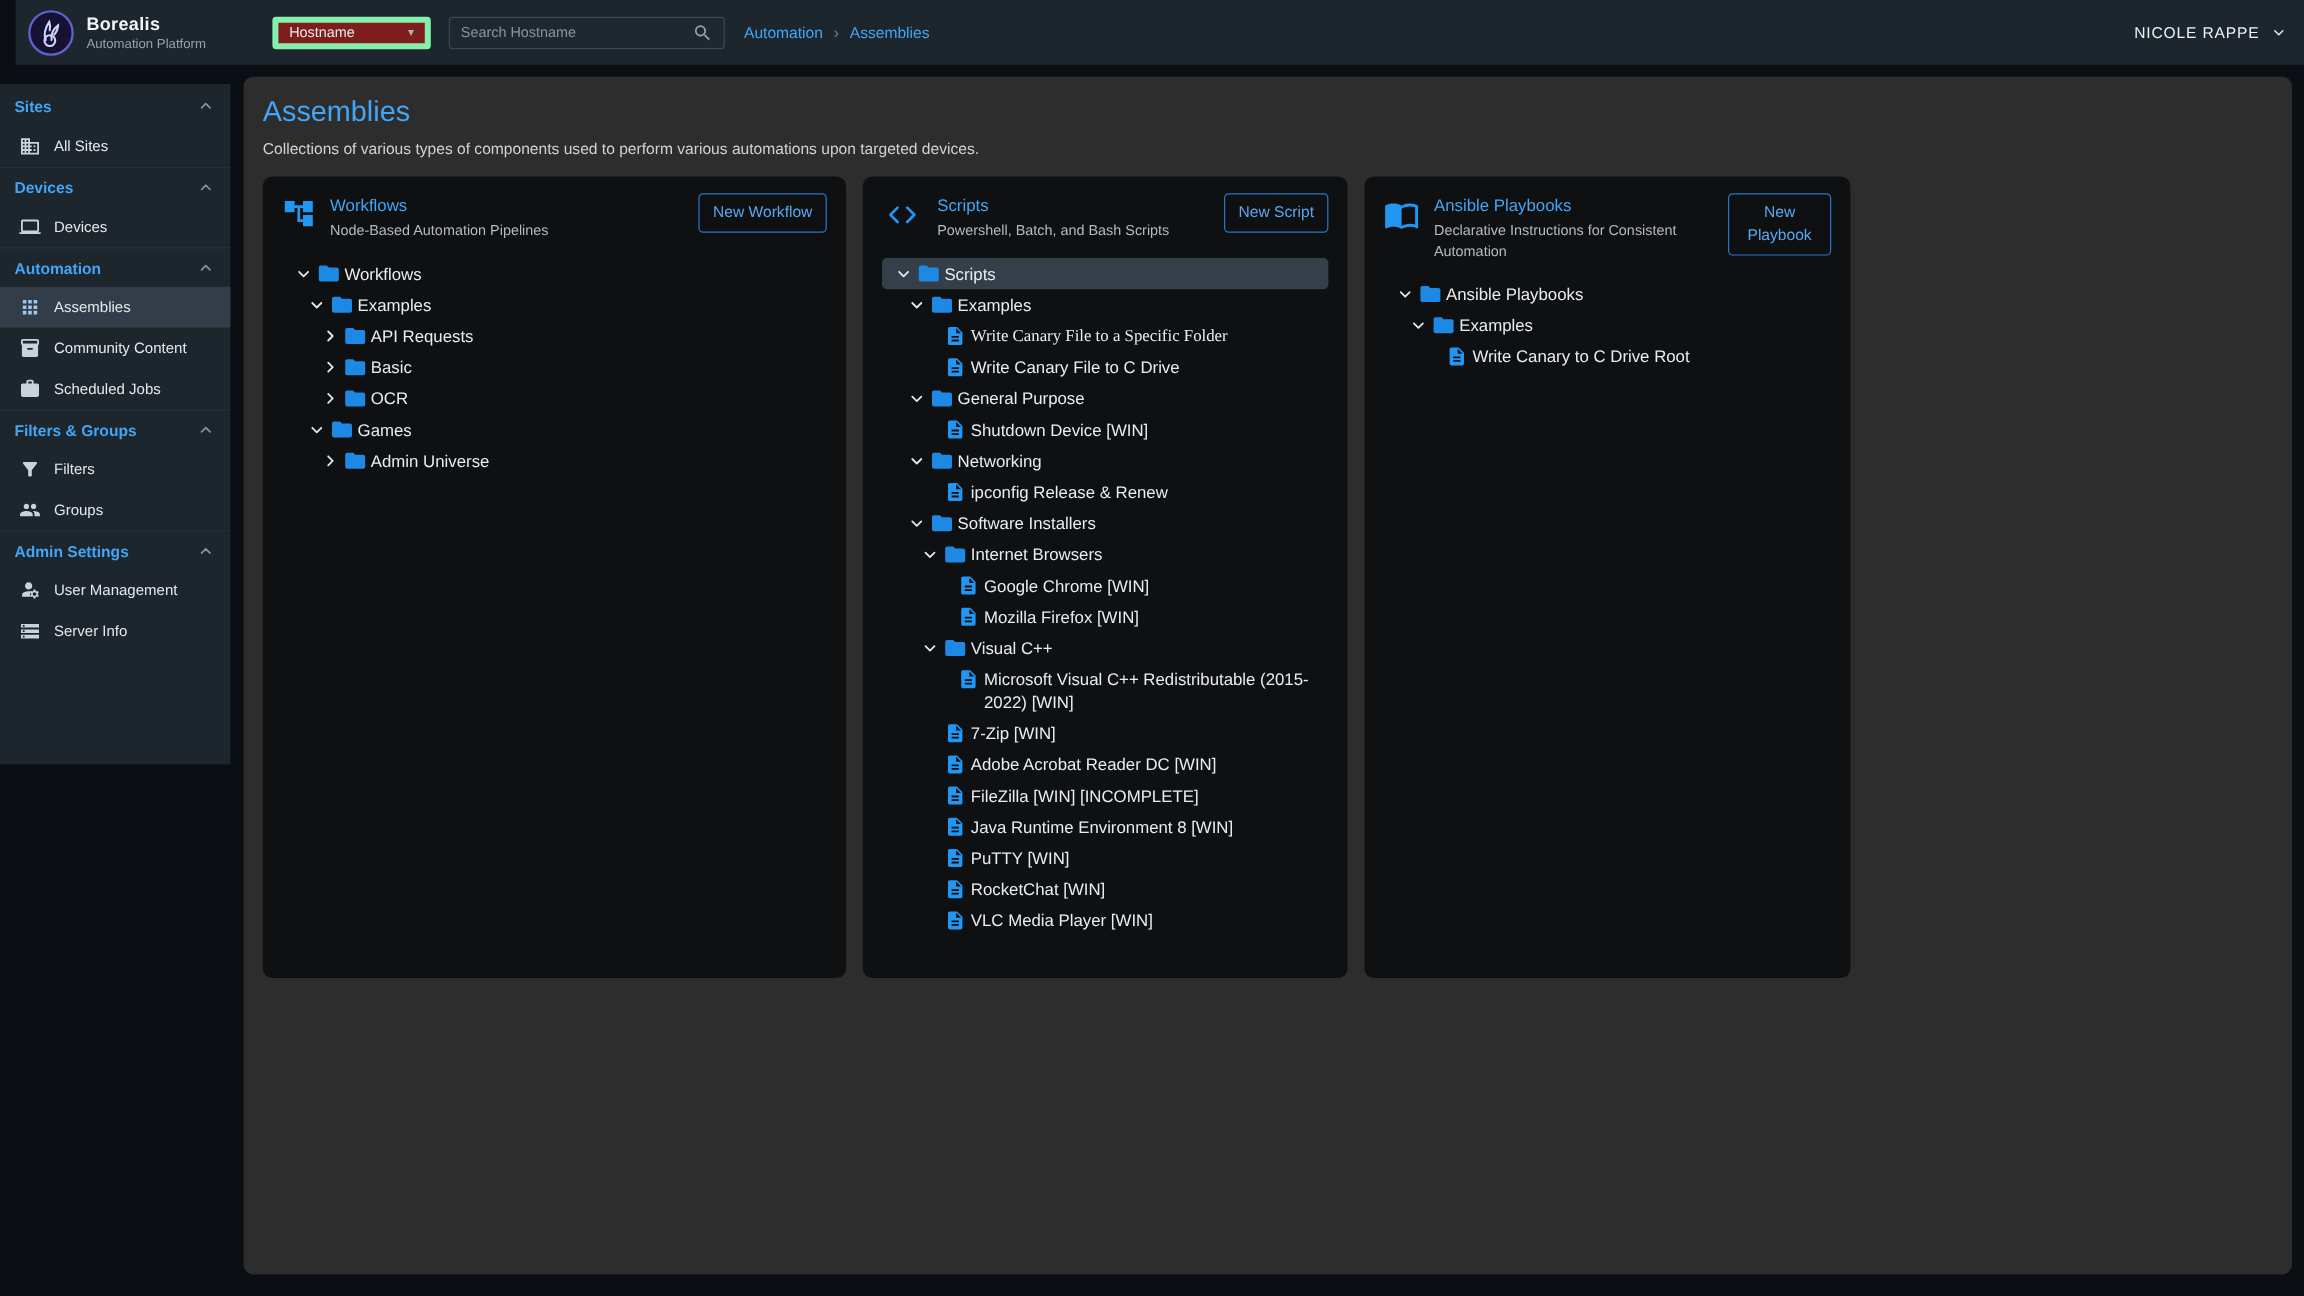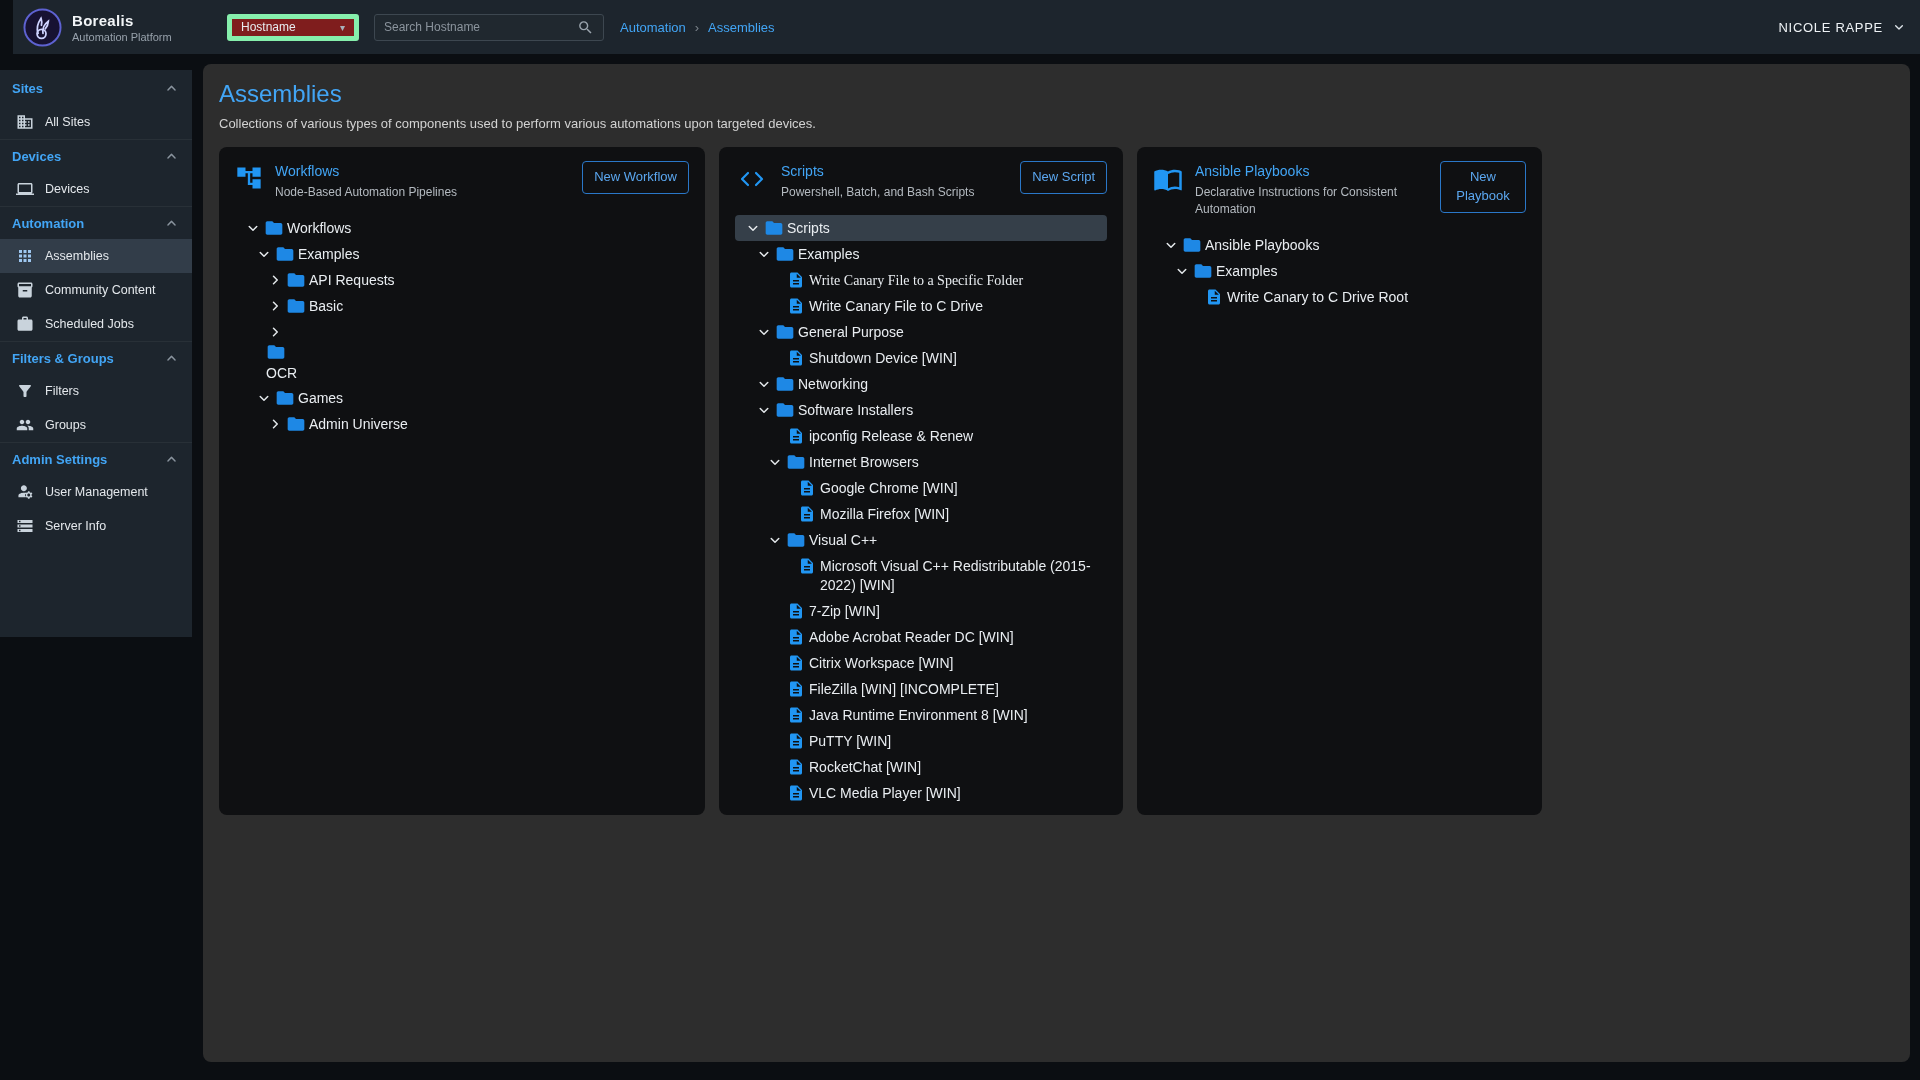--- a/index.html
+++ b/index.html
@@ -287,21 +287,21 @@
                 <path fill="none" stroke="#e3e7ea" stroke-width="2" stroke-linecap="round" stroke-linejoin="round" d="M10 7l5 5-5 5"></path>
               </svg>
             </span>
             <span class="node-icon">
               <svg viewBox="0 0 24 24" width="20" height="20">
                 <path fill="#1e88e5" d="M10 4H4c-1.1 0-2 .9-2 2v12c0 1.1.9 2 2 2h16c1.1 0 2-.9 2-2V8c0-1.1-.9-2-2-2h-8l-2-2z"></path>
               </svg>
             </span>
             <span class="node-label">Basic</span>
           </div>
-          <div class="tree-row" style="padding-left: 31px; flex-direction: column;">
+          <div class="tree-row" style="padding-left: 31px;">
             <span class="chev">
               <svg viewBox="0 0 24 24" width="18" height="18">
                 <path fill="none" stroke="#e3e7ea" stroke-width="2" stroke-linecap="round" stroke-linejoin="round" d="M10 7l5 5-5 5"></path>
               </svg>
             </span>
             <span class="node-icon">
               <svg viewBox="0 0 24 24" width="20" height="20">
                 <path fill="#1e88e5" d="M10 4H4c-1.1 0-2 .9-2 2v12c0 1.1.9 2 2 2h16c1.1 0 2-.9 2-2V8c0-1.1-.9-2-2-2h-8l-2-2z"></path>
               </svg>
             </span>
@@ -422,43 +422,43 @@
                 <path fill="none" stroke="#e3e7ea" stroke-width="2" stroke-linecap="round" stroke-linejoin="round" d="M7 10l5 5 5-5"></path>
               </svg>
             </span>
             <span class="node-icon">
               <svg viewBox="0 0 24 24" width="20" height="20">
                 <path fill="#1e88e5" d="M10 4H4c-1.1 0-2 .9-2 2v12c0 1.1.9 2 2 2h16c1.1 0 2-.9 2-2V8c0-1.1-.9-2-2-2h-8l-2-2z"></path>
               </svg>
             </span>
             <span class="node-label">Networking</span>
           </div>
+          <div class="tree-row" style="padding-left: 31px;">
+            <span class="chev"></span>
+            <span class="node-icon">
+              <svg viewBox="0 0 24 24" width="18" height="18" style="margin:1px 0 0 1px">
+                <path fill="#2196f3" fill-rule="evenodd" d="M14 2H6c-1.1 0-2 .9-2 2v16c0 1.1.9 2 2 2h12c1.1 0 2-.9 2-2V8l-6-6zm2 16H8v-2h8v2zm0-4H8v-2h8v2zm-3-5V3.5L18.5 9H13z"></path>
+              </svg>
+            </span>
+            <span class="node-label">ipconfig Release &amp; Renew</span>
+          </div>
           <div class="tree-row" style="padding-left: 20px;">
             <span class="chev">
               <svg viewBox="0 0 24 24" width="18" height="18">
                 <path fill="none" stroke="#e3e7ea" stroke-width="2" stroke-linecap="round" stroke-linejoin="round" d="M7 10l5 5 5-5"></path>
               </svg>
             </span>
             <span class="node-icon">
               <svg viewBox="0 0 24 24" width="20" height="20">
                 <path fill="#1e88e5" d="M10 4H4c-1.1 0-2 .9-2 2v12c0 1.1.9 2 2 2h16c1.1 0 2-.9 2-2V8c0-1.1-.9-2-2-2h-8l-2-2z"></path>
               </svg>
             </span>
             <span class="node-label">Software Installers</span>
           </div>
           <div class="tree-row" style="padding-left: 31px;">
-            <span class="chev"></span>
-            <span class="node-icon">
-              <svg viewBox="0 0 24 24" width="18" height="18" style="margin:1px 0 0 1px">
-                <path fill="#2196f3" fill-rule="evenodd" d="M14 2H6c-1.1 0-2 .9-2 2v16c0 1.1.9 2 2 2h12c1.1 0 2-.9 2-2V8l-6-6zm2 16H8v-2h8v2zm0-4H8v-2h8v2zm-3-5V3.5L18.5 9H13z"></path>
-              </svg>
-            </span>
-            <span class="node-label">ipconfig Release &amp; Renew</span>
-          </div>
-          <div class="tree-row" style="padding-left: 31px;">
             <span class="chev">
               <svg viewBox="0 0 24 24" width="18" height="18">
                 <path fill="none" stroke="#e3e7ea" stroke-width="2" stroke-linecap="round" stroke-linejoin="round" d="M7 10l5 5 5-5"></path>
               </svg>
             </span>
             <span class="node-icon">
               <svg viewBox="0 0 24 24" width="20" height="20">
                 <path fill="#1e88e5" d="M10 4H4c-1.1 0-2 .9-2 2v12c0 1.1.9 2 2 2h16c1.1 0 2-.9 2-2V8c0-1.1-.9-2-2-2h-8l-2-2z"></path>
               </svg>
             </span>
@@ -514,29 +514,20 @@
             <span class="node-label">7-Zip [WIN]</span>
           </div>
           <div class="tree-row" style="padding-left: 31px;">
             <span class="chev"></span>
             <span class="node-icon">
               <svg viewBox="0 0 24 24" width="18" height="18" style="margin:1px 0 0 1px">
                 <path fill="#2196f3" fill-rule="evenodd" d="M14 2H6c-1.1 0-2 .9-2 2v16c0 1.1.9 2 2 2h12c1.1 0 2-.9 2-2V8l-6-6zm2 16H8v-2h8v2zm0-4H8v-2h8v2zm-3-5V3.5L18.5 9H13z"></path>
               </svg>
             </span>
             <span class="node-label">Adobe Acrobat Reader DC [WIN]</span>
-          </div>
-          <div class="tree-row" style="padding-left: 31px;">
-            <span class="chev"></span>
-            <span class="node-icon">
-              <svg viewBox="0 0 24 24" width="18" height="18" style="margin:1px 0 0 1px">
-                <path fill="#2196f3" fill-rule="evenodd" d="M14 2H6c-1.1 0-2 .9-2 2v16c0 1.1.9 2 2 2h12c1.1 0 2-.9 2-2V8l-6-6zm2 16H8v-2h8v2zm0-4H8v-2h8v2zm-3-5V3.5L18.5 9H13z"></path>
-              </svg>
-            </span>
-            <span class="node-label">Citrix Workspace [WIN]</span>
           </div>
           <div class="tree-row" style="padding-left: 31px;">
             <span class="chev"></span>
             <span class="node-icon">
               <svg viewBox="0 0 24 24" width="18" height="18" style="margin:1px 0 0 1px">
                 <path fill="#2196f3" fill-rule="evenodd" d="M14 2H6c-1.1 0-2 .9-2 2v16c0 1.1.9 2 2 2h12c1.1 0 2-.9 2-2V8l-6-6zm2 16H8v-2h8v2zm0-4H8v-2h8v2zm-3-5V3.5L18.5 9H13z"></path>
               </svg>
             </span>
             <span class="node-label">FileZilla [WIN] [INCOMPLETE]</span>
           </div>

